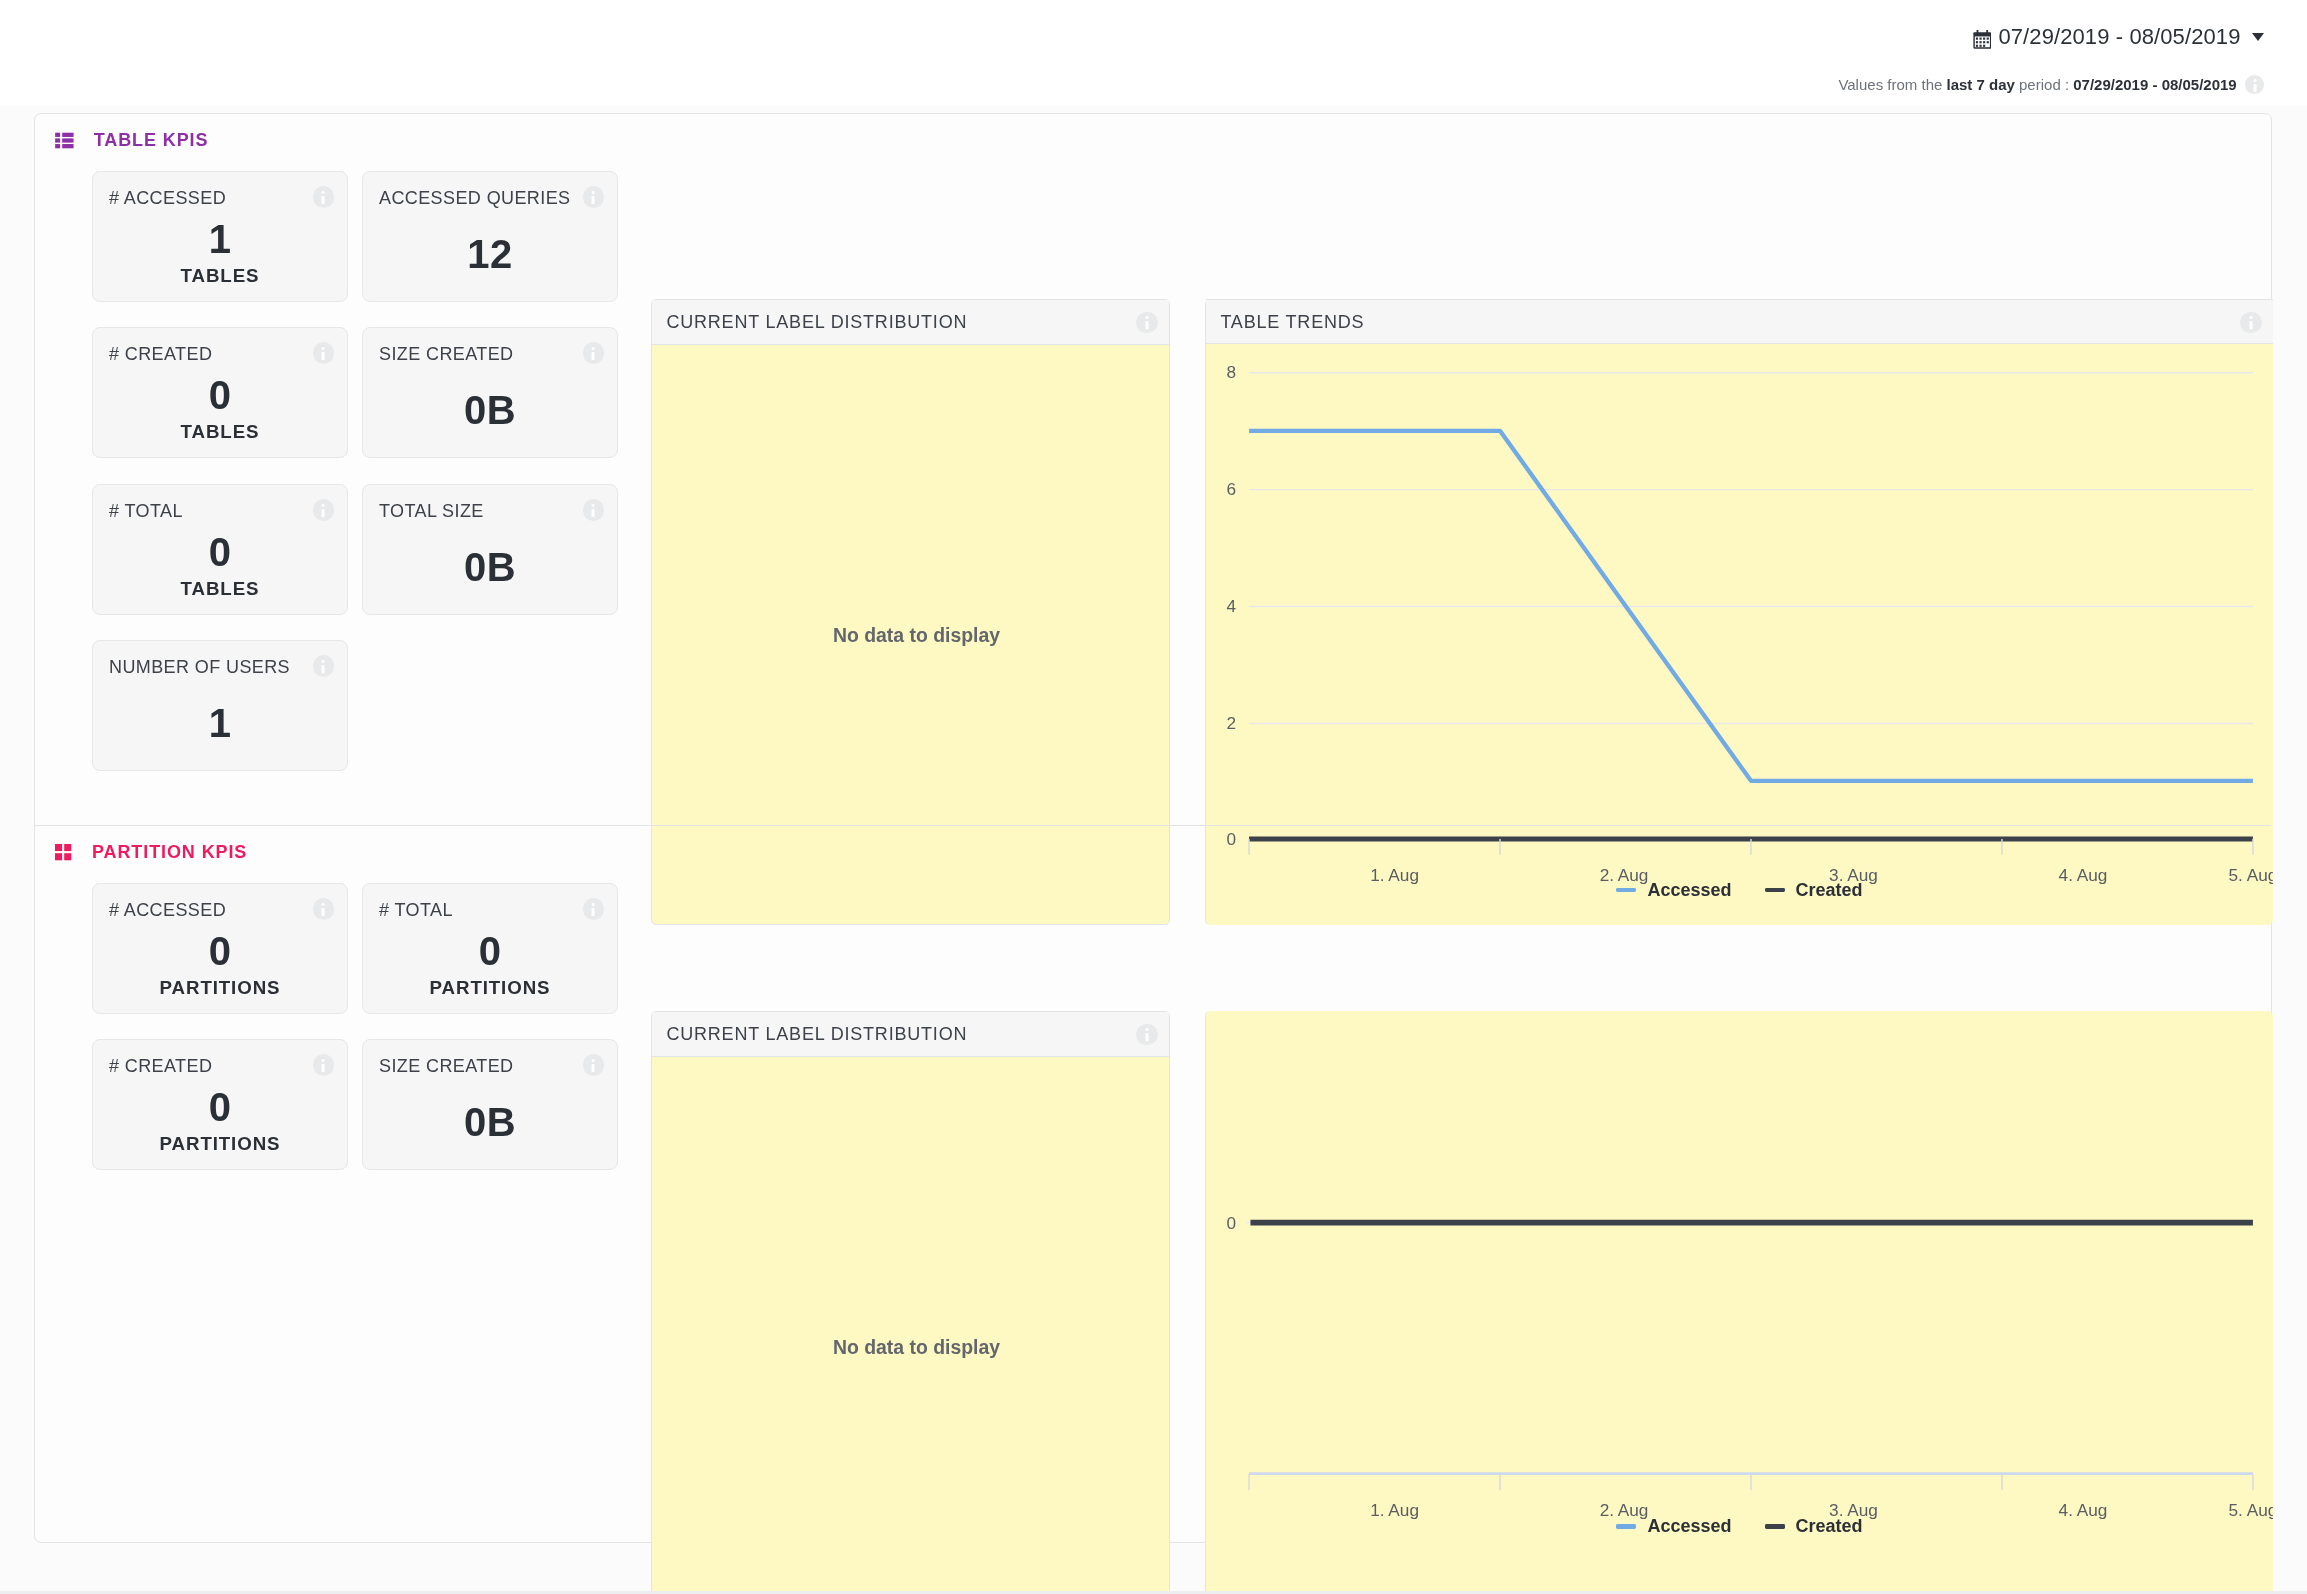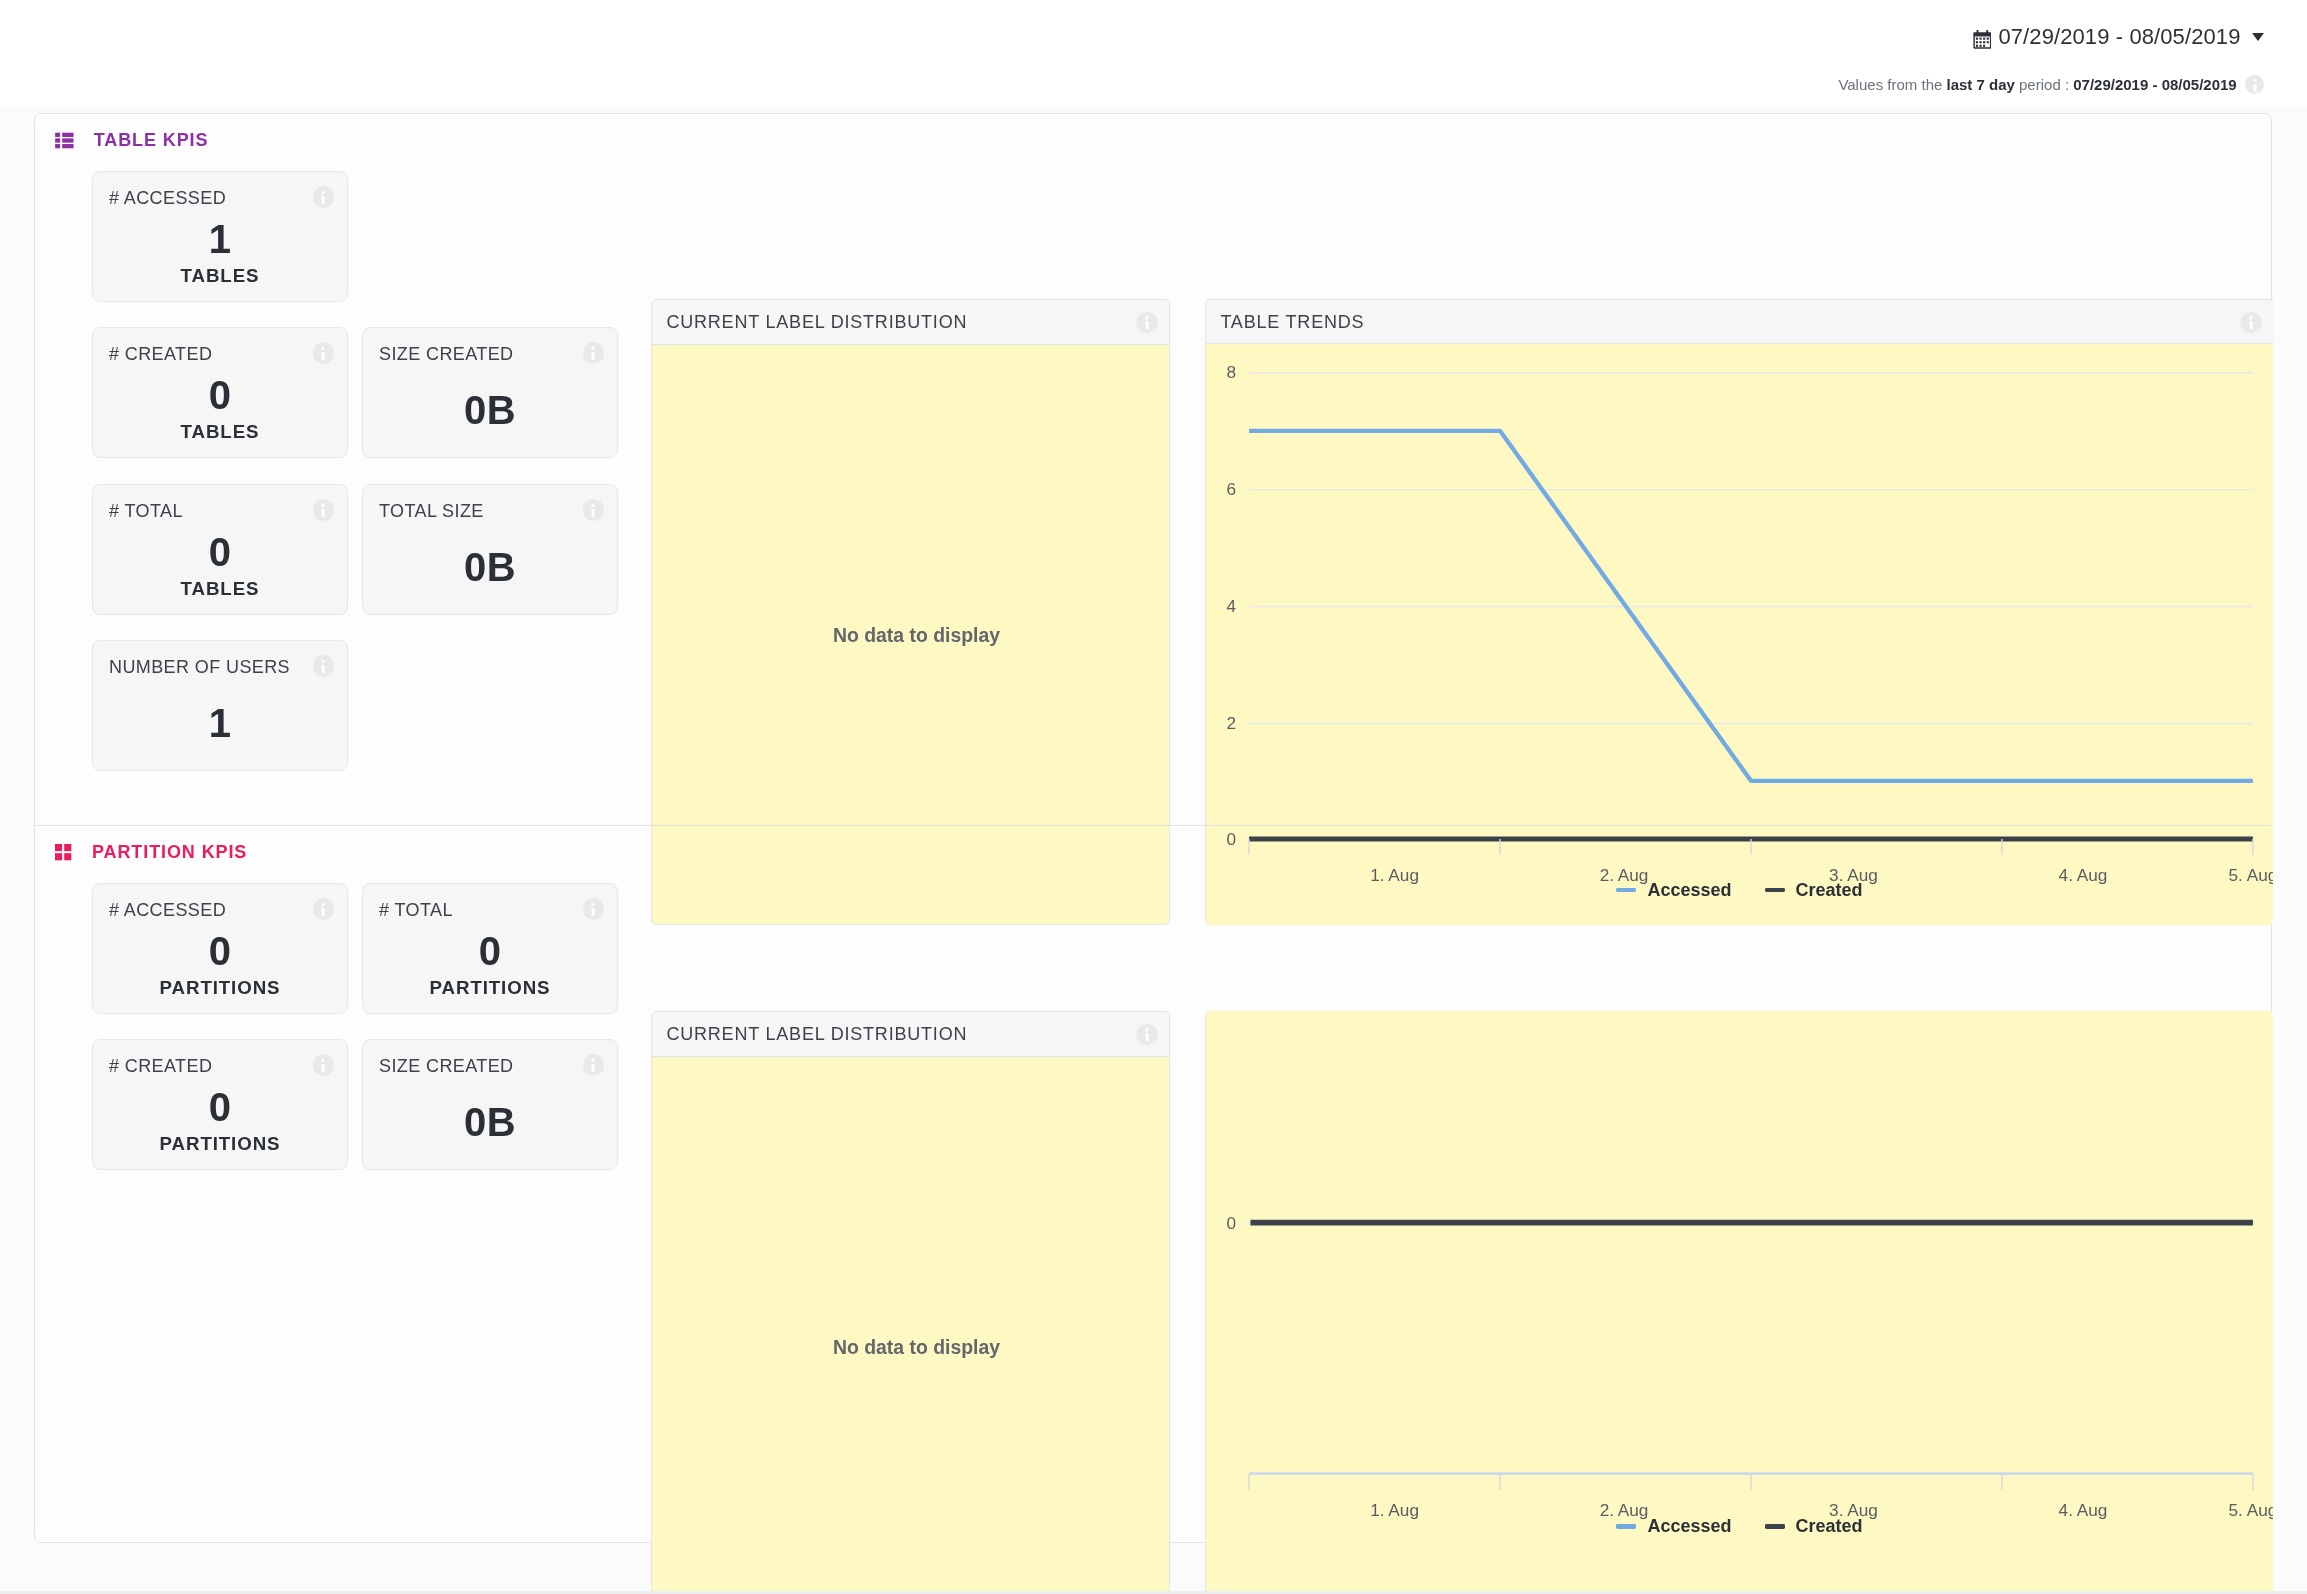--- a/index.html
+++ b/index.html
@@ -196,20 +196,26 @@
 
       <div class="kpi-grid" style="left:57px; top:57px; width:531px; height:603px;">
 
         <div class="kpi" style="left:0px; top:0px; height:131px;">
           <div class="kpi-label"># ACCESSED</div>
           <div class="kpi-info"><span class="info-icon"></span></div>
           <div class="kpi-value" style="top:45px;">1</div>
           <div class="kpi-unit" style="top:93px;">TABLES</div>
         </div>
 
+        <div class="kpi" style="left:270px; top:0px; height:131px;">
+          <div class="kpi-label">ACCESSED QUERIES</div>
+          <div class="kpi-info"><span class="info-icon"></span></div>
+          <div class="kpi-value" style="top:60px;">12</div>
+          <div class="kpi-unit" style="top:109px;"></div>
+        </div>
 
         <div class="kpi" style="left:0px; top:156px; height:131px;">
           <div class="kpi-label"># CREATED</div>
           <div class="kpi-info"><span class="info-icon"></span></div>
           <div class="kpi-value" style="top:45px;">0</div>
           <div class="kpi-unit" style="top:93px;">TABLES</div>
         </div>
 
         <div class="kpi" style="left:270px; top:156px; height:131px;">
           <div class="kpi-label">SIZE CREATED</div>

